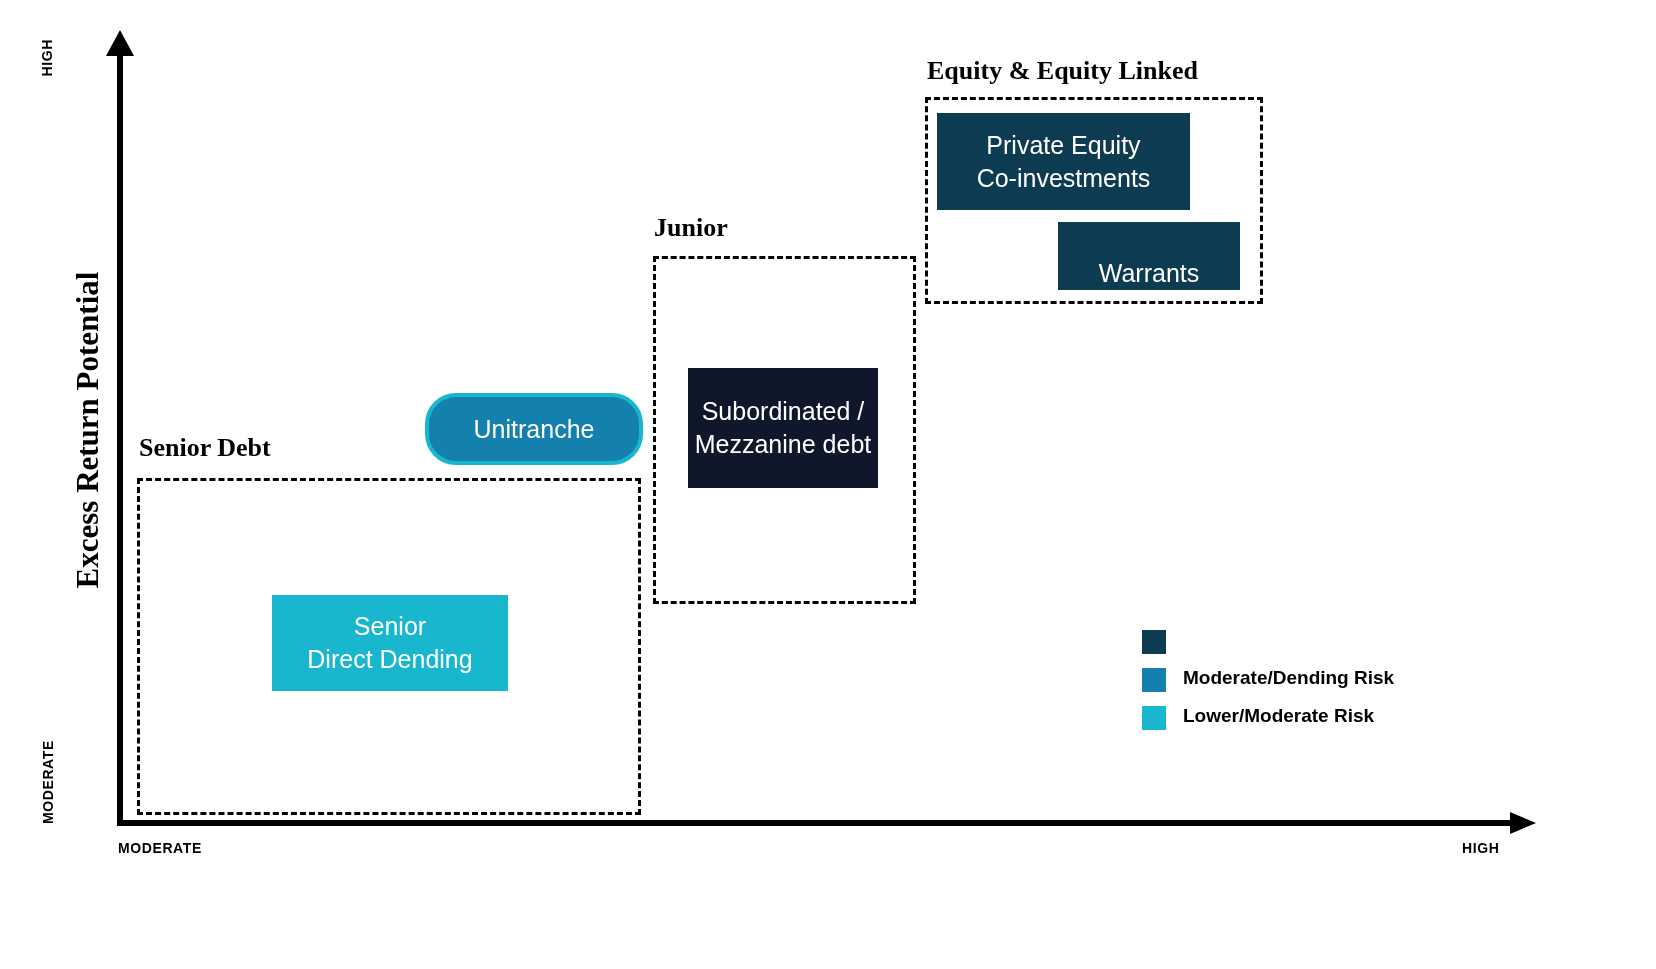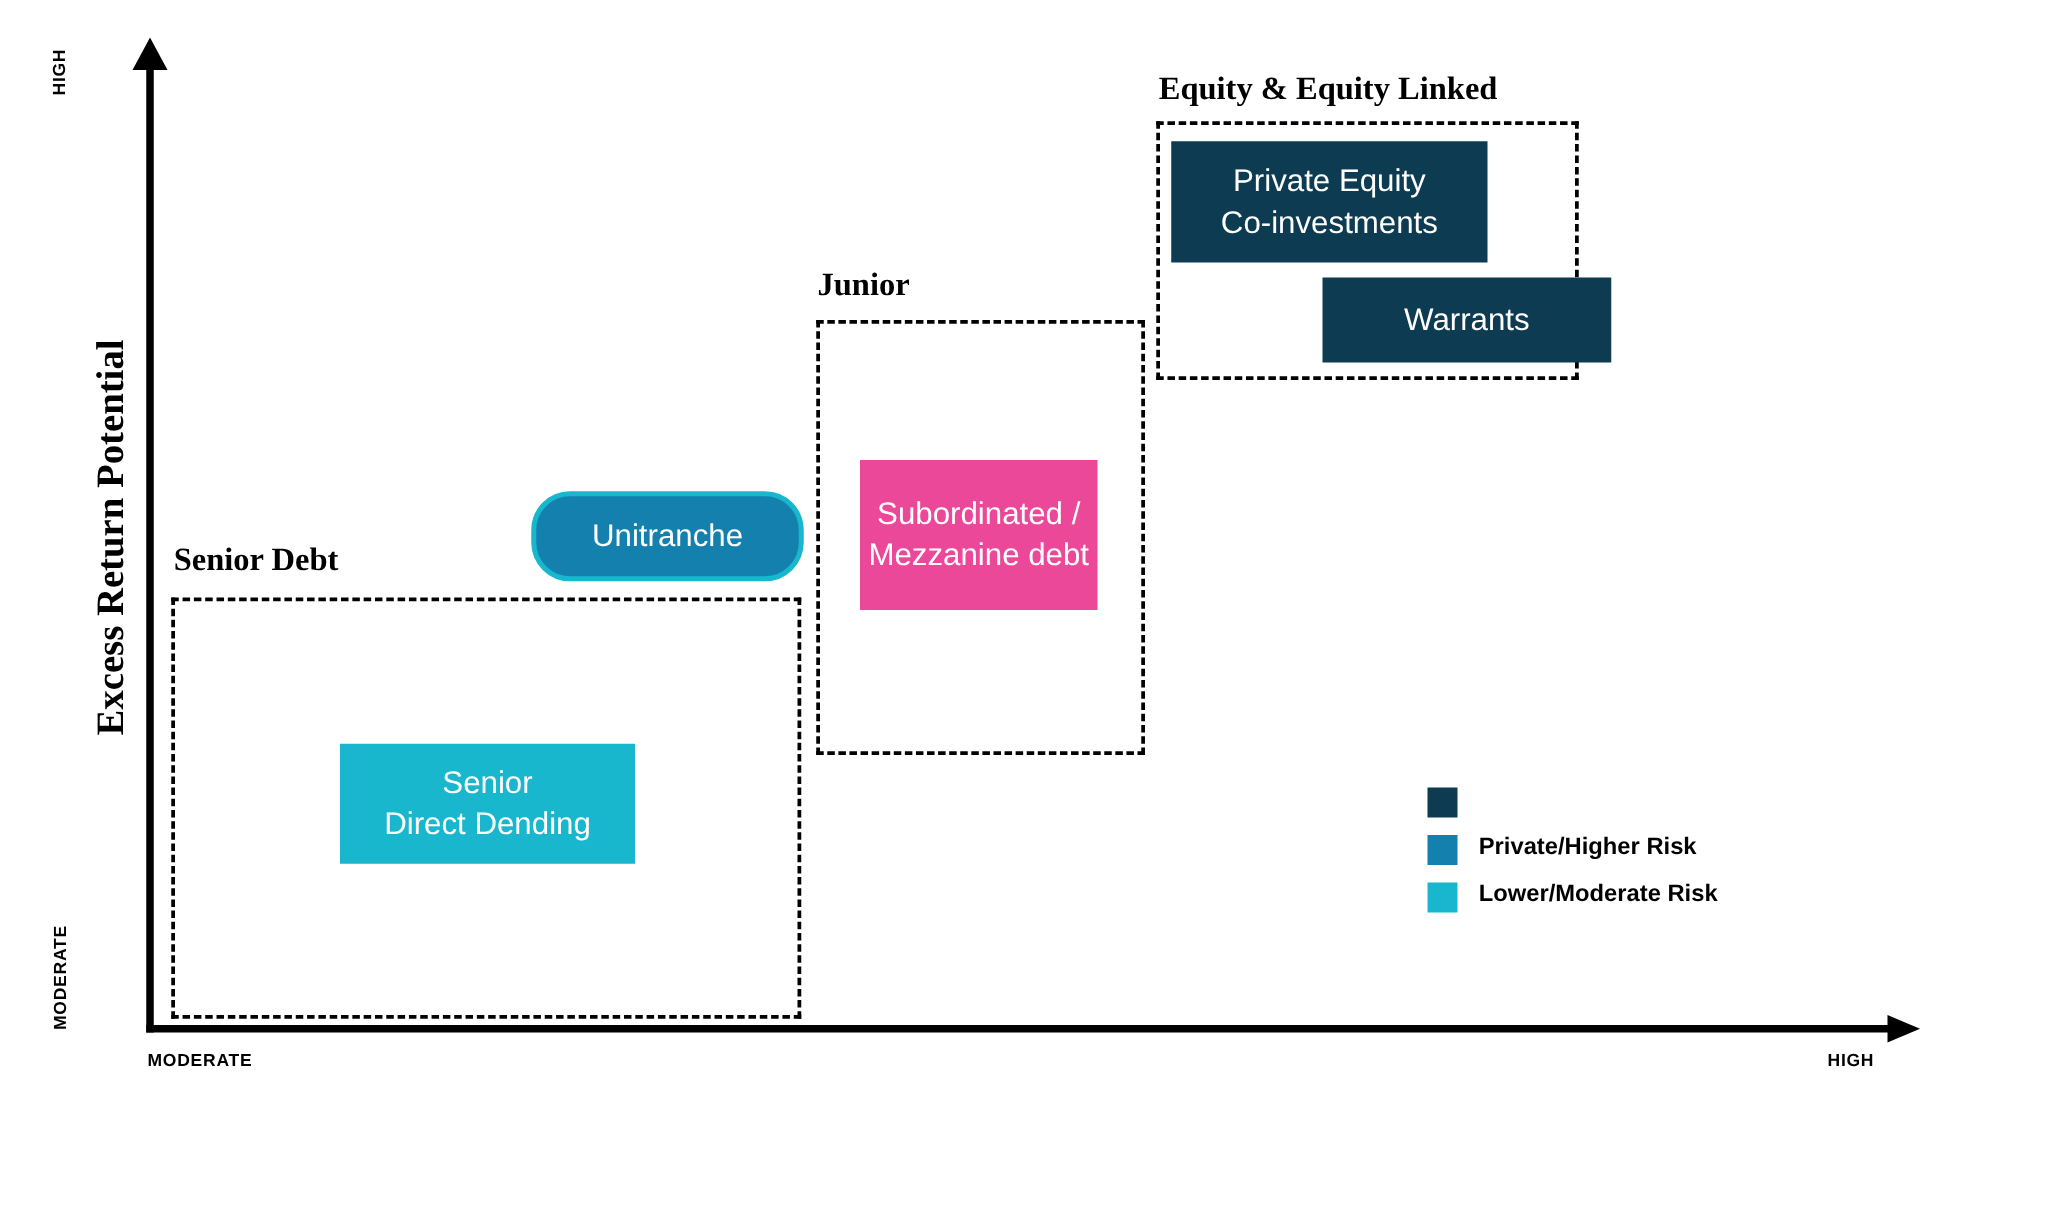--- a/index.html
+++ b/index.html
@@ -163,21 +163,21 @@
   #box-unitranche {
     left: 425px; top: 393px; width: 218px; height: 72px; border-radius: 31px;
   }
   #box-subordinated {
     left: 688px; top: 368px; width: 190px; height: 120px;
   }
   #box-private-equity {
     left: 937px; top: 113px; width: 253px; height: 97px;
   }
   #box-warrants {
-    left: 1058px; top: 222px; width: 231px; height: 68px;
+    left: 1058px; top: 222px; width: 182px; height: 68px; align-items: flex-end;
   }
 
   
   #legend {
     position: absolute;
     left: 1142px;
     top: 628px;
   }
   .legend-row {
     display: flex;
@@ -233,21 +233,21 @@
 
   <div class="product-box" id="box-senior-direct-lending" style="background: rgb(25, 183, 205);">
     <span class="product-label">Senior
 Direct Dending</span>
   </div>
 
   <div class="product-box" id="box-unitranche" style="background: rgb(19, 128, 173); border: 4px solid rgb(25, 183, 205);">
     <span class="product-label">Unitranche</span>
   </div>
 
-  <div class="product-box" id="box-subordinated" style="background: #ec4899;">
+  <div class="product-box" id="box-subordinated" style="background: #0f172a;">
     <span class="product-label">Subordinated /
 Mezzanine debt</span>
   </div>
 
   <div class="product-box" id="box-private-equity" style="background: rgb(13, 59, 82);">
     <span class="product-label">Private Equity
 Co-investments</span>
   </div>
 
   <div class="product-box" id="box-warrants" style="background: rgb(13, 59, 82);">
@@ -255,21 +255,21 @@
   </div>
 
   <div id="legend">
 
     <div class="legend-row">
       <div class="legend-swatch" id="legend-swatch-0" style="background: rgb(13, 59, 82);"></div>
     </div>
 
     <div class="legend-row">
       <div class="legend-swatch" id="legend-swatch-1" style="background: rgb(19, 128, 173);"></div>
-      <div class="legend-text">Private/Higher Risk</div>
+      <div class="legend-text">Moderate/Dending Risk</div>
     </div>
 
     <div class="legend-row">
       <div class="legend-swatch" id="legend-swatch-2" style="background: rgb(25, 183, 205);"></div>
       <div class="legend-text">Lower/Moderate Risk</div>
     </div>
 
   </div>
 
 </div>

